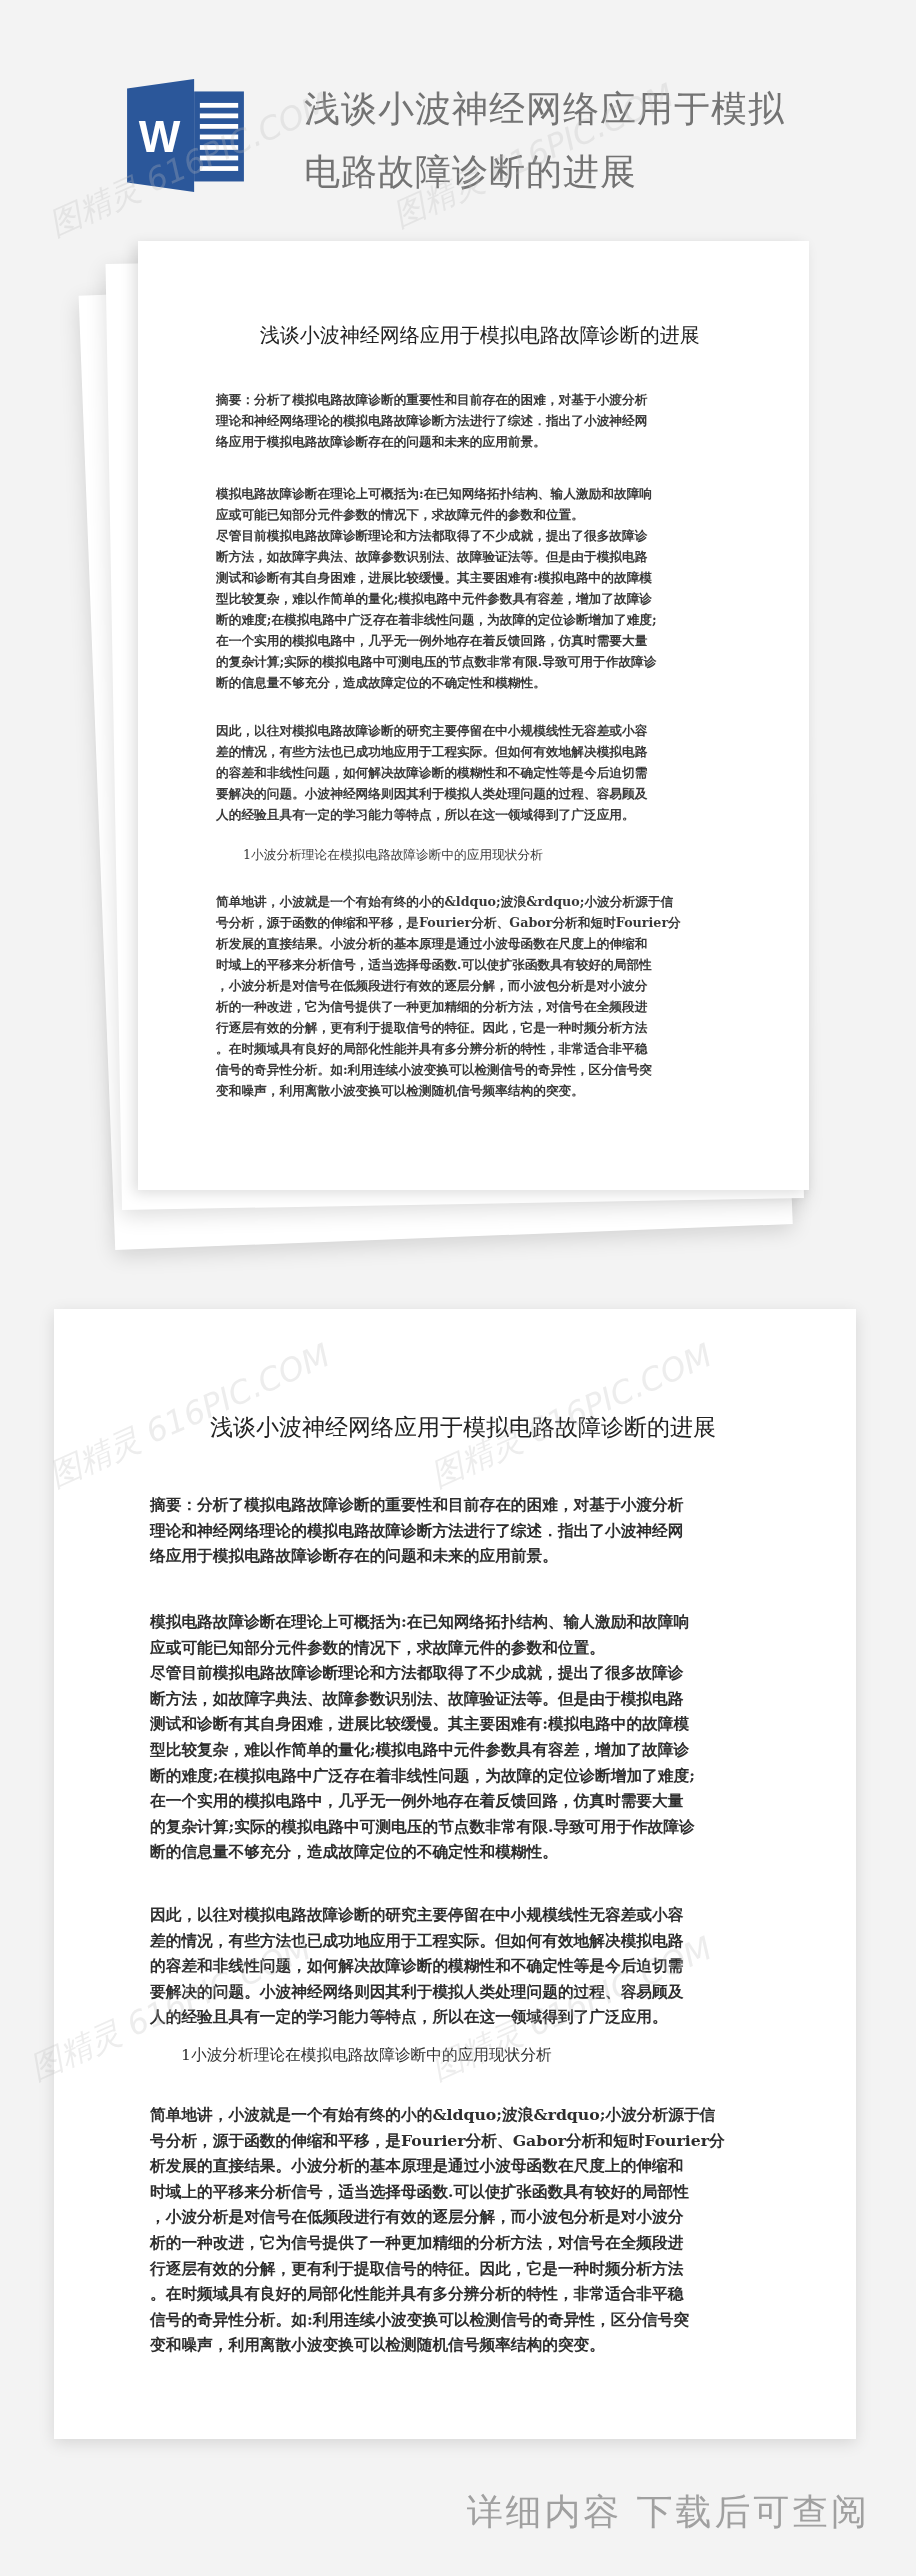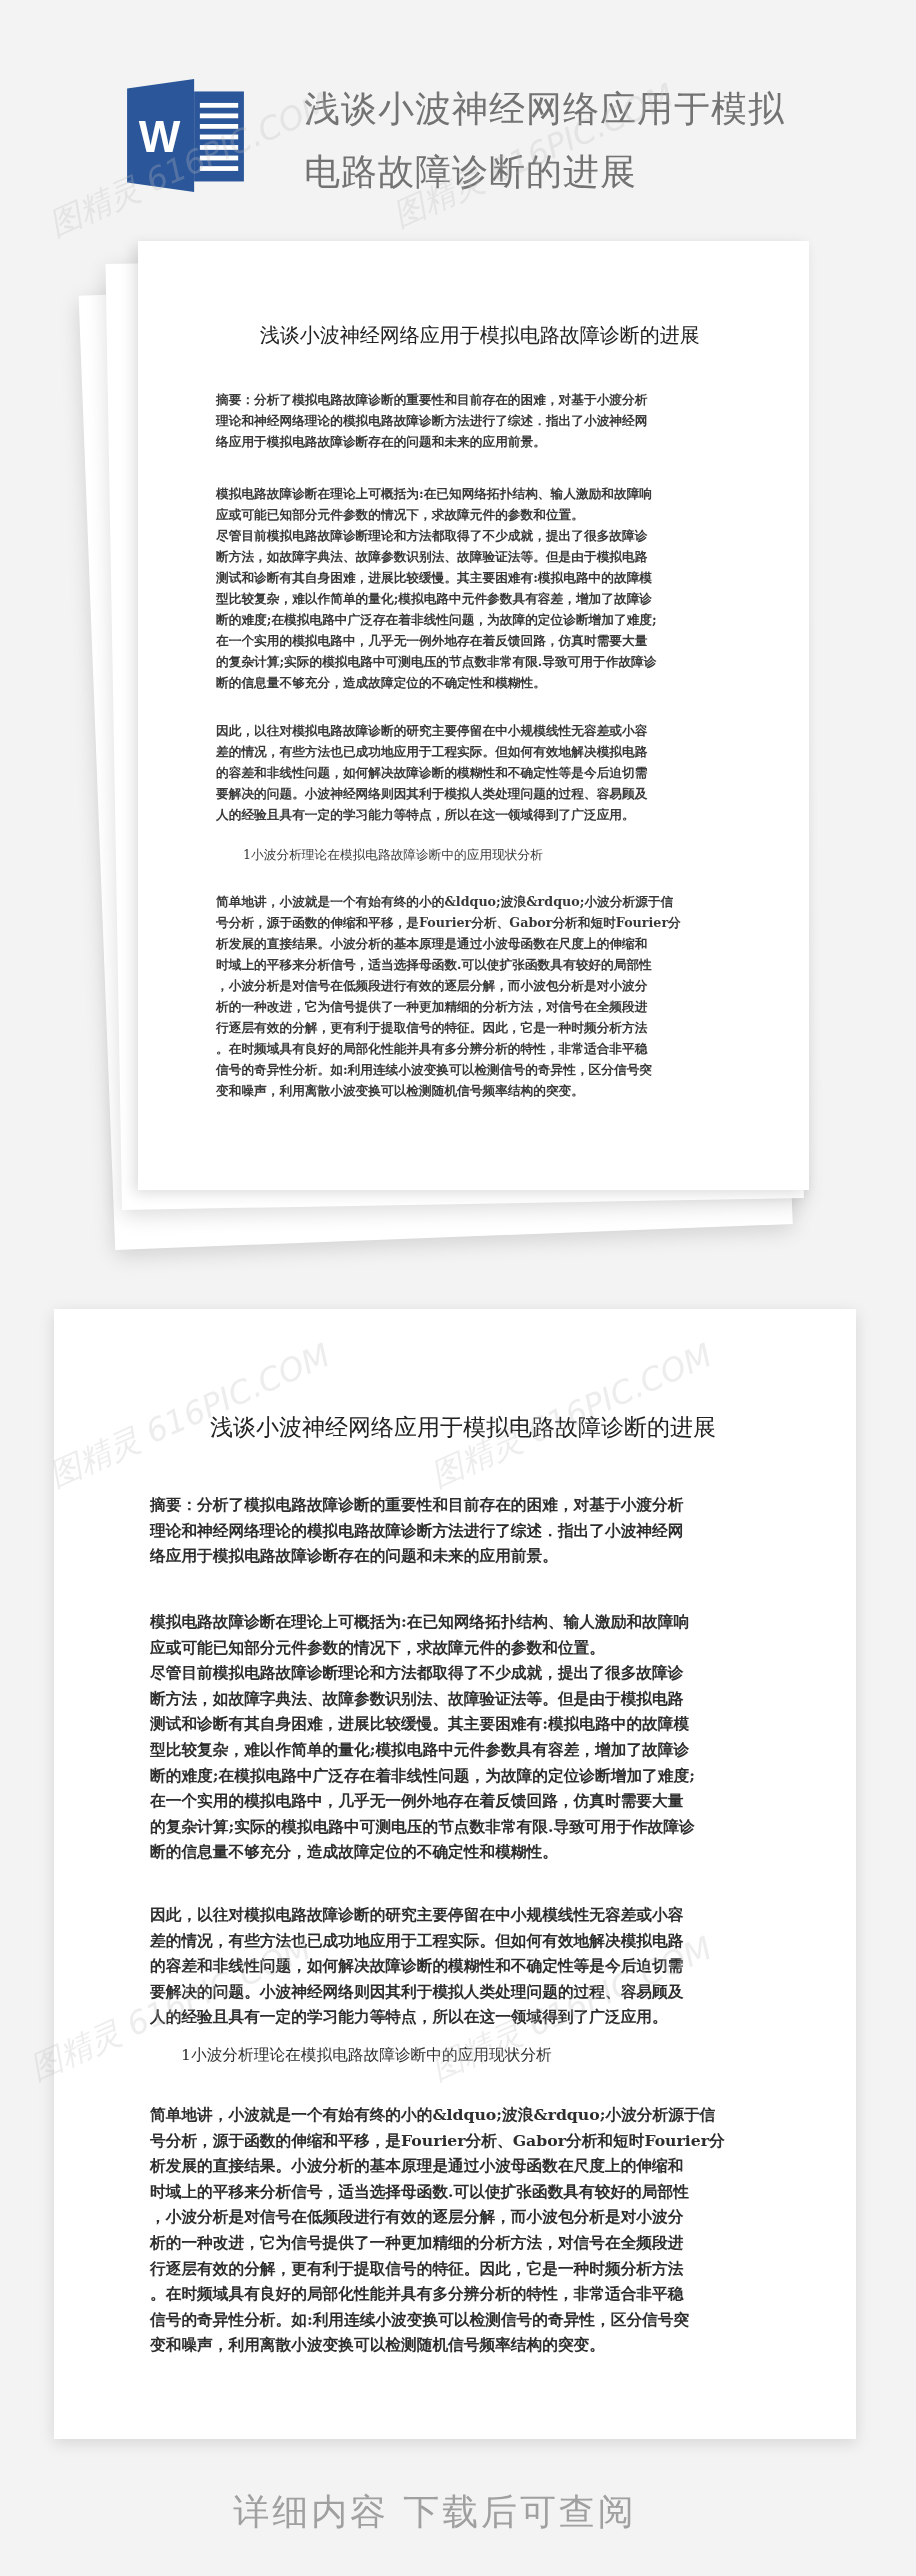--- a/index.html
+++ b/index.html
@@ -41,21 +41,21 @@
     box-shadow: 0 3.8px 15.3px rgba(0,0,0,0.12);
   }
   .doc-big { position: absolute; left: 96px; top: 0; width: 626px; color: #2e2e2e; }
   .doc-big .doc-title { position: absolute; top: 103px; left: -38px; width: 702px; text-align: center; font-size: 23px; color: #222; font-family: "Liberation Sans","DejaVu Sans",sans-serif; white-space: nowrap; }
   .doc-big .para { position: absolute; left: 0; width: 630px; font-size: 15.7px; line-height: 25.6px; }
   .doc-big .heading { position: absolute; left: 31px; font-size: 15.7px; }
   .line { white-space: nowrap; font-weight: bold; }
 
   
   .footer-cta {
-    position: absolute; left: 0; top: 2488px; width: 870px; text-align: center;
+    position: absolute; left: 0; top: 2488px; width: 870px; text-align: right;
     font-size: 36px; color: #a0a0a0; letter-spacing: 2.9px;
     font-family: "DejaVu Sans", "Liberation Sans", sans-serif; font-weight: 200;
   }
 
   
   .wm { position: absolute; color: rgba(190,190,190,0.28); font-size: 32px; font-family: "DejaVu Sans",sans-serif; transform: rotate(-24deg); white-space: nowrap; pointer-events: none; font-style: italic; }
 </style>
 </head>
 <body>
 

